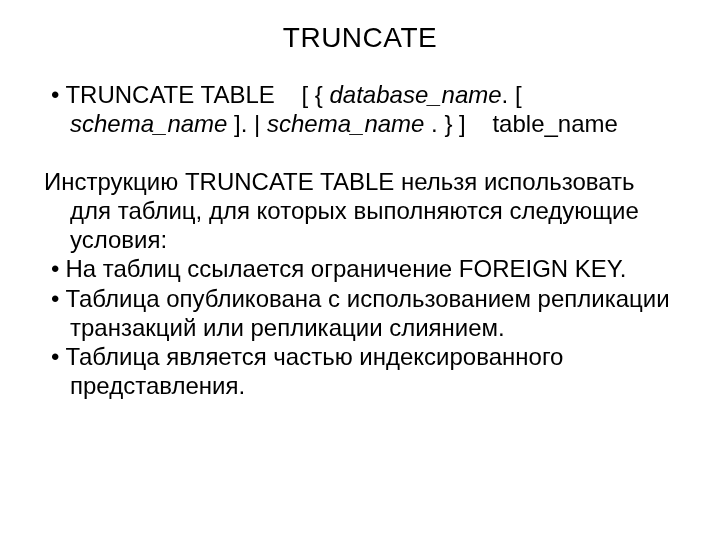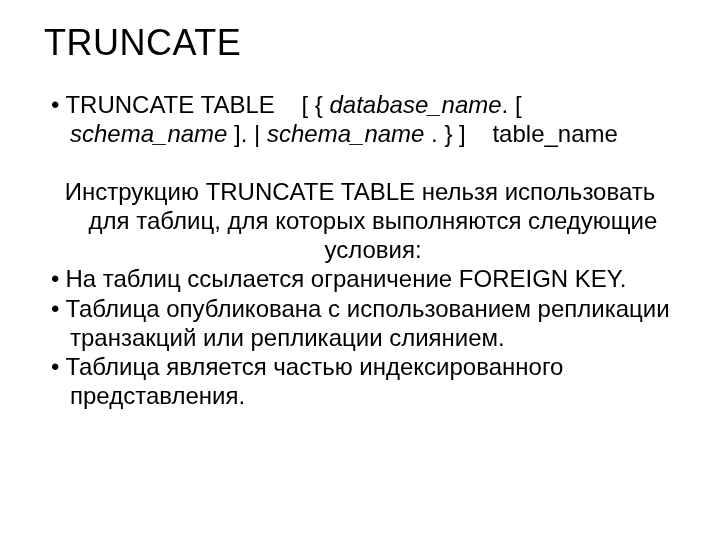--- a/index.html
+++ b/index.html
@@ -11,22 +11,22 @@
     font-family: Arial, Helvetica, sans-serif;
     color: #000000;
   }
   .slide {
     box-sizing: border-box;
     width: 720px;
     height: 540px;
     padding: 18px 44px 0 44px;
   }
   .title {
-    text-align: left;
-    font-size: 36px;
+    text-align: center;
+    font-size: 28px;
     font-weight: 400;
     margin: 4px 0 26px 0;
     letter-spacing: 0.5px;
   }
   .block {
     font-size: 24px;
     line-height: 1.22;
   }
   .syntax {
     margin: 0 0 28px 0;
@@ -35,21 +35,20 @@
   }
   .bullet {
     padding-left: 26px;
     text-indent: -19px;
     margin: 0;
   }
   .para {
     padding-left: 26px;
     text-indent: -26px;
     margin: 0;
-    text-align: center;
   }
   .ital { font-style: italic; }
   .dot { padding-right: 6px; }
 </style>
 </head>
 <body>
 
 <div class="slide">
 
   <h1 class="title">TRUNCATE</h1>

